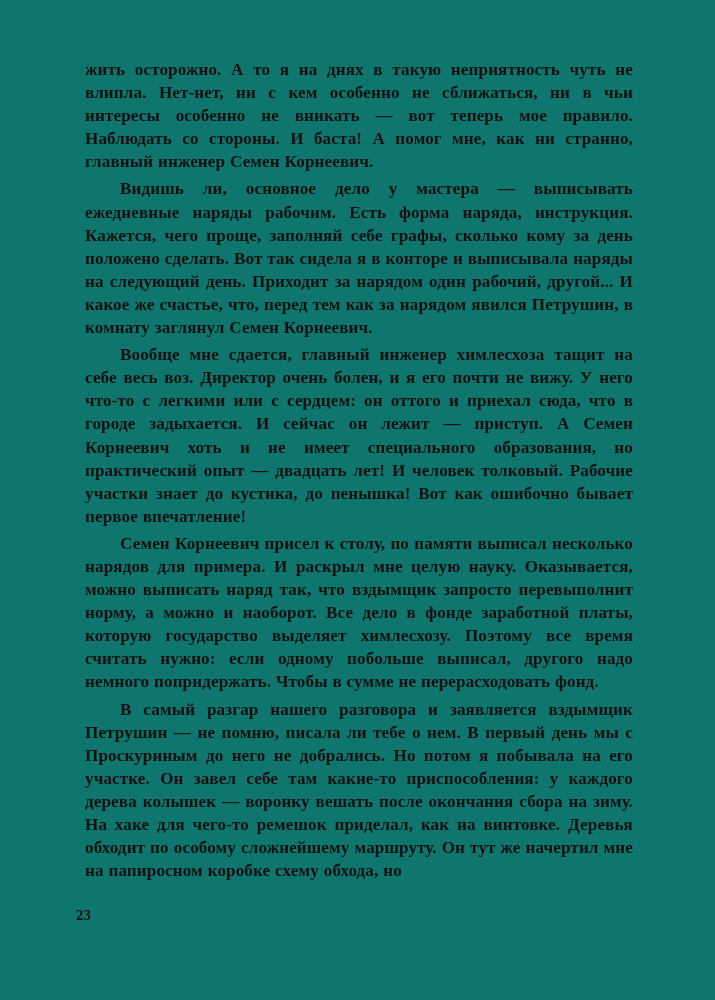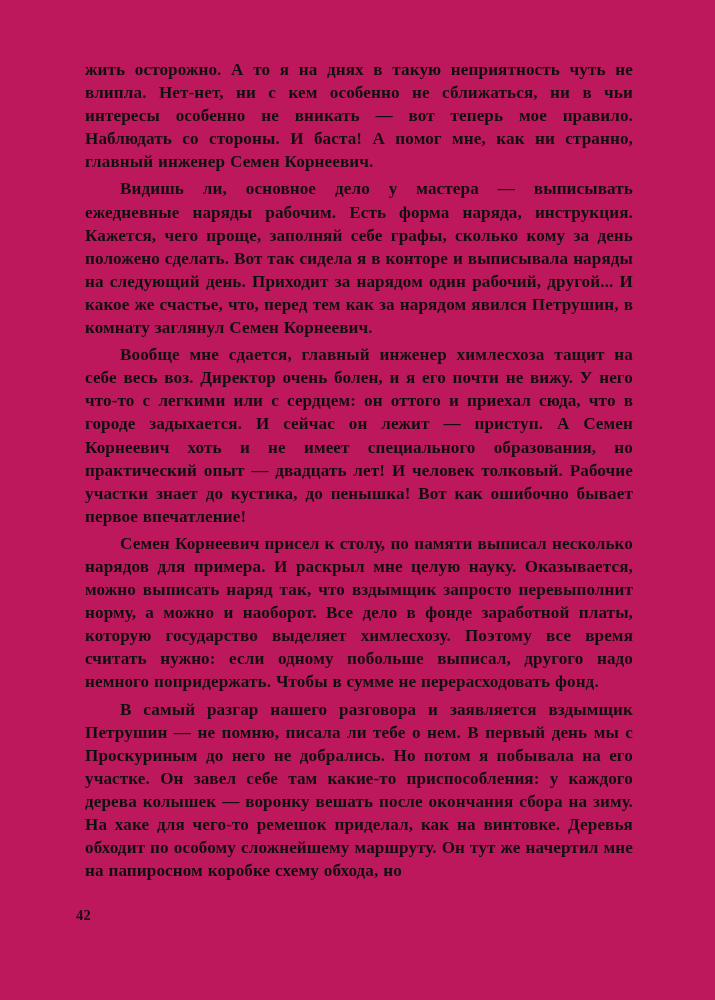--- a/index.html
+++ b/index.html
@@ -17,21 +17,21 @@
     color: #101010;
     -webkit-font-smoothing: none;
   }
 
   .page {
     position: absolute;
     left: 0;
     top: 0;
     width: 715px;
     height: 1000px;
-    background: #be185d;
+    background: #0f766e;
   }
 
   .text-block {
     position: absolute;
     left: 85px;
     top: 58px;
     width: 548px;
   }
 
   .para {
@@ -72,15 +72,15 @@
 <div class="page">
 
   <div class="text-block">
     <p class="para continuation">жить осторожно. А то я на днях в такую неприятность чуть не влипла. Нет-нет, ни с кем особенно не сближаться, ни в чьи интересы особенно не вникать — вот теперь мое правило. Наблюдать со стороны. И баста! А помог мне, как ни странно, главный инженер Семен Корнеевич.</p>
     <p class="para">Видишь ли, основное дело у мастера — выписывать ежедневные наряды рабочим. Есть форма наряда, инструкция. Кажется, чего проще, заполняй себе графы, сколько кому за день положено сделать. Вот так сидела я в конторе и выписывала наряды на следующий день. Приходит за нарядом один рабочий, другой... И какое же счастье, что, перед тем как за нарядом явился Петрушин, в комнату заглянул Семен Корнеевич.</p>
     <p class="para">Вообще мне сдается, главный инженер химлесхоза тащит на себе весь воз. Директор очень болен, и я его почти не вижу. У него что-то с легкими или с сердцем: он оттого и приехал сюда, что в городе задыхается. И сейчас он лежит — приступ. А Семен Корнеевич хоть и не имеет специального образования, но практический опыт — двадцать лет! И человек толковый. Рабочие участки знает до кустика, до пенышка! Вот как ошибочно бывает первое впечатление!</p>
     <p class="para">Семен Корнеевич присел к столу, по памяти выписал несколько нарядов для примера. И раскрыл мне целую науку. Оказывается, можно выписать наряд так, что вздымщик запросто перевыполнит норму, а можно и наоборот. Все дело в фонде заработной платы, которую государство выделяет химлесхозу. Поэтому все время считать нужно: если одному побольше выписал, другого надо немного попридержать. Чтобы в сумме не перерасходовать фонд.</p>
     <p class="para">В самый разгар нашего разговора и заявляется вздымщик Петрушин — не помню, писала ли тебе о нем. В первый день мы с Проскуриным до него не добрались. Но потом я побывала на его участке. Он завел себе там какие-то приспособления: у каждого дерева колышек — воронку вешать после окончания сбора на зиму. На хаке для чего-то ремешок приделал, как на винтовке. Деревья обходит по особому сложнейшему маршруту. Он тут же начертил мне на папиросном коробке схему обхода, но</p>
   </div>
 
-  <div class="page-number">42</div>
+  <div class="page-number">23</div>
 
 </div>
 
 </body></html>

